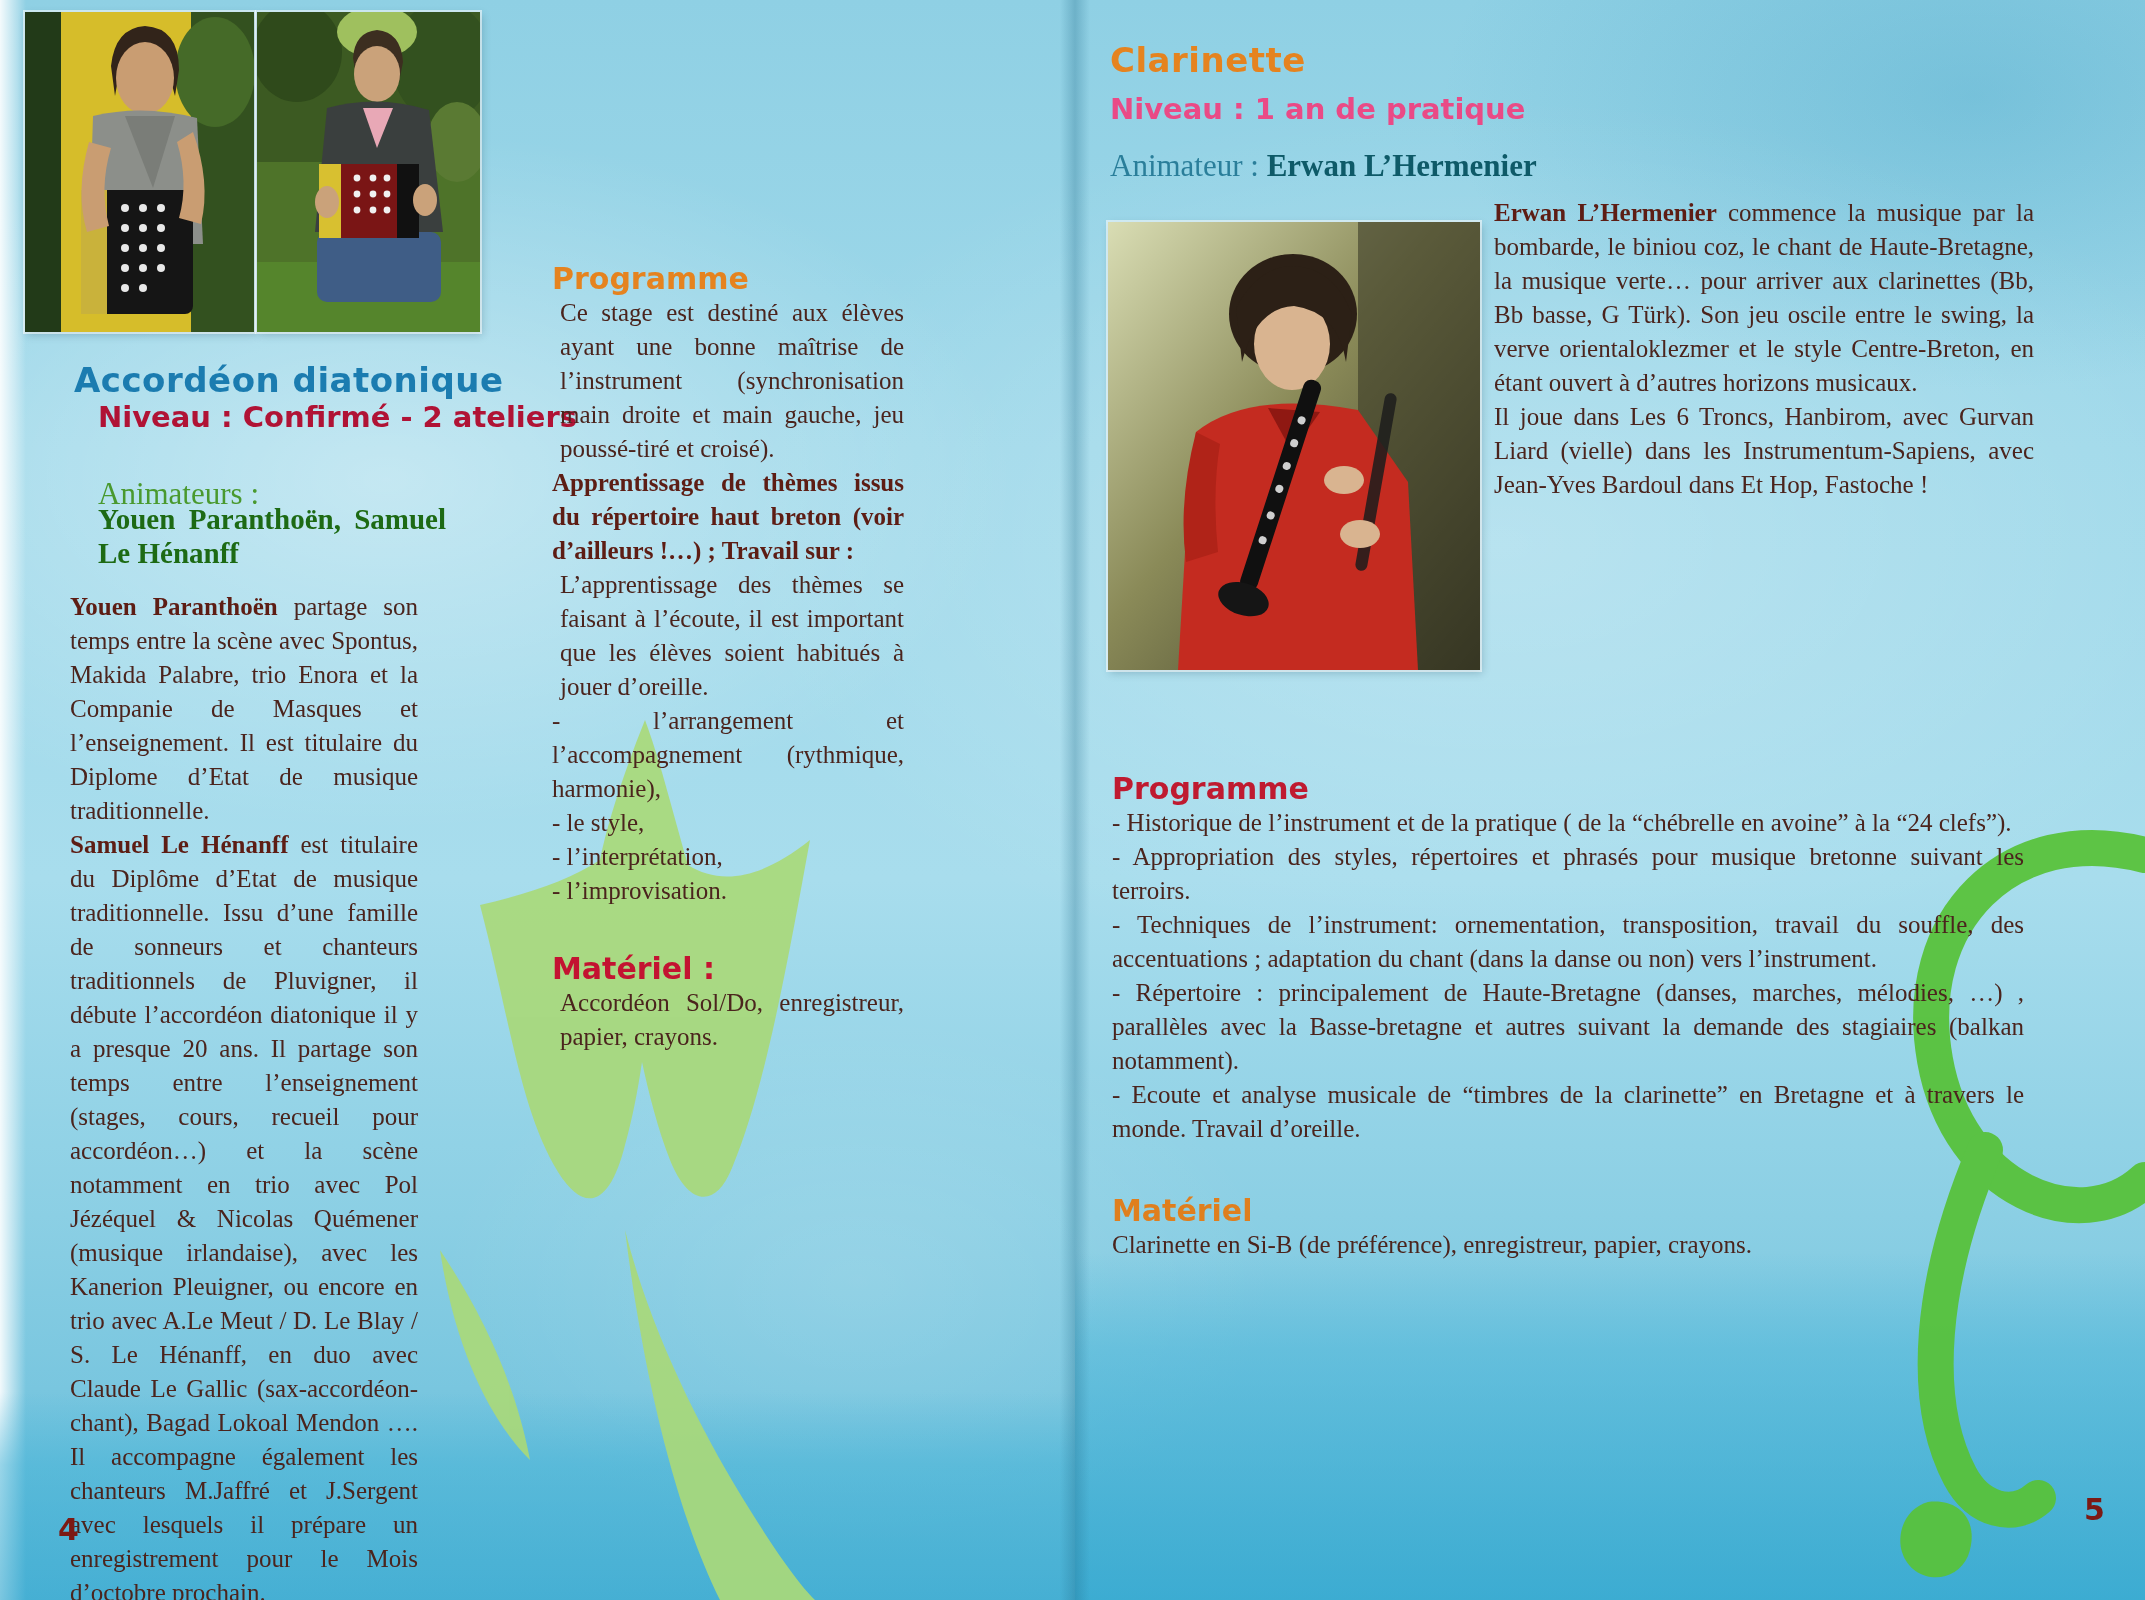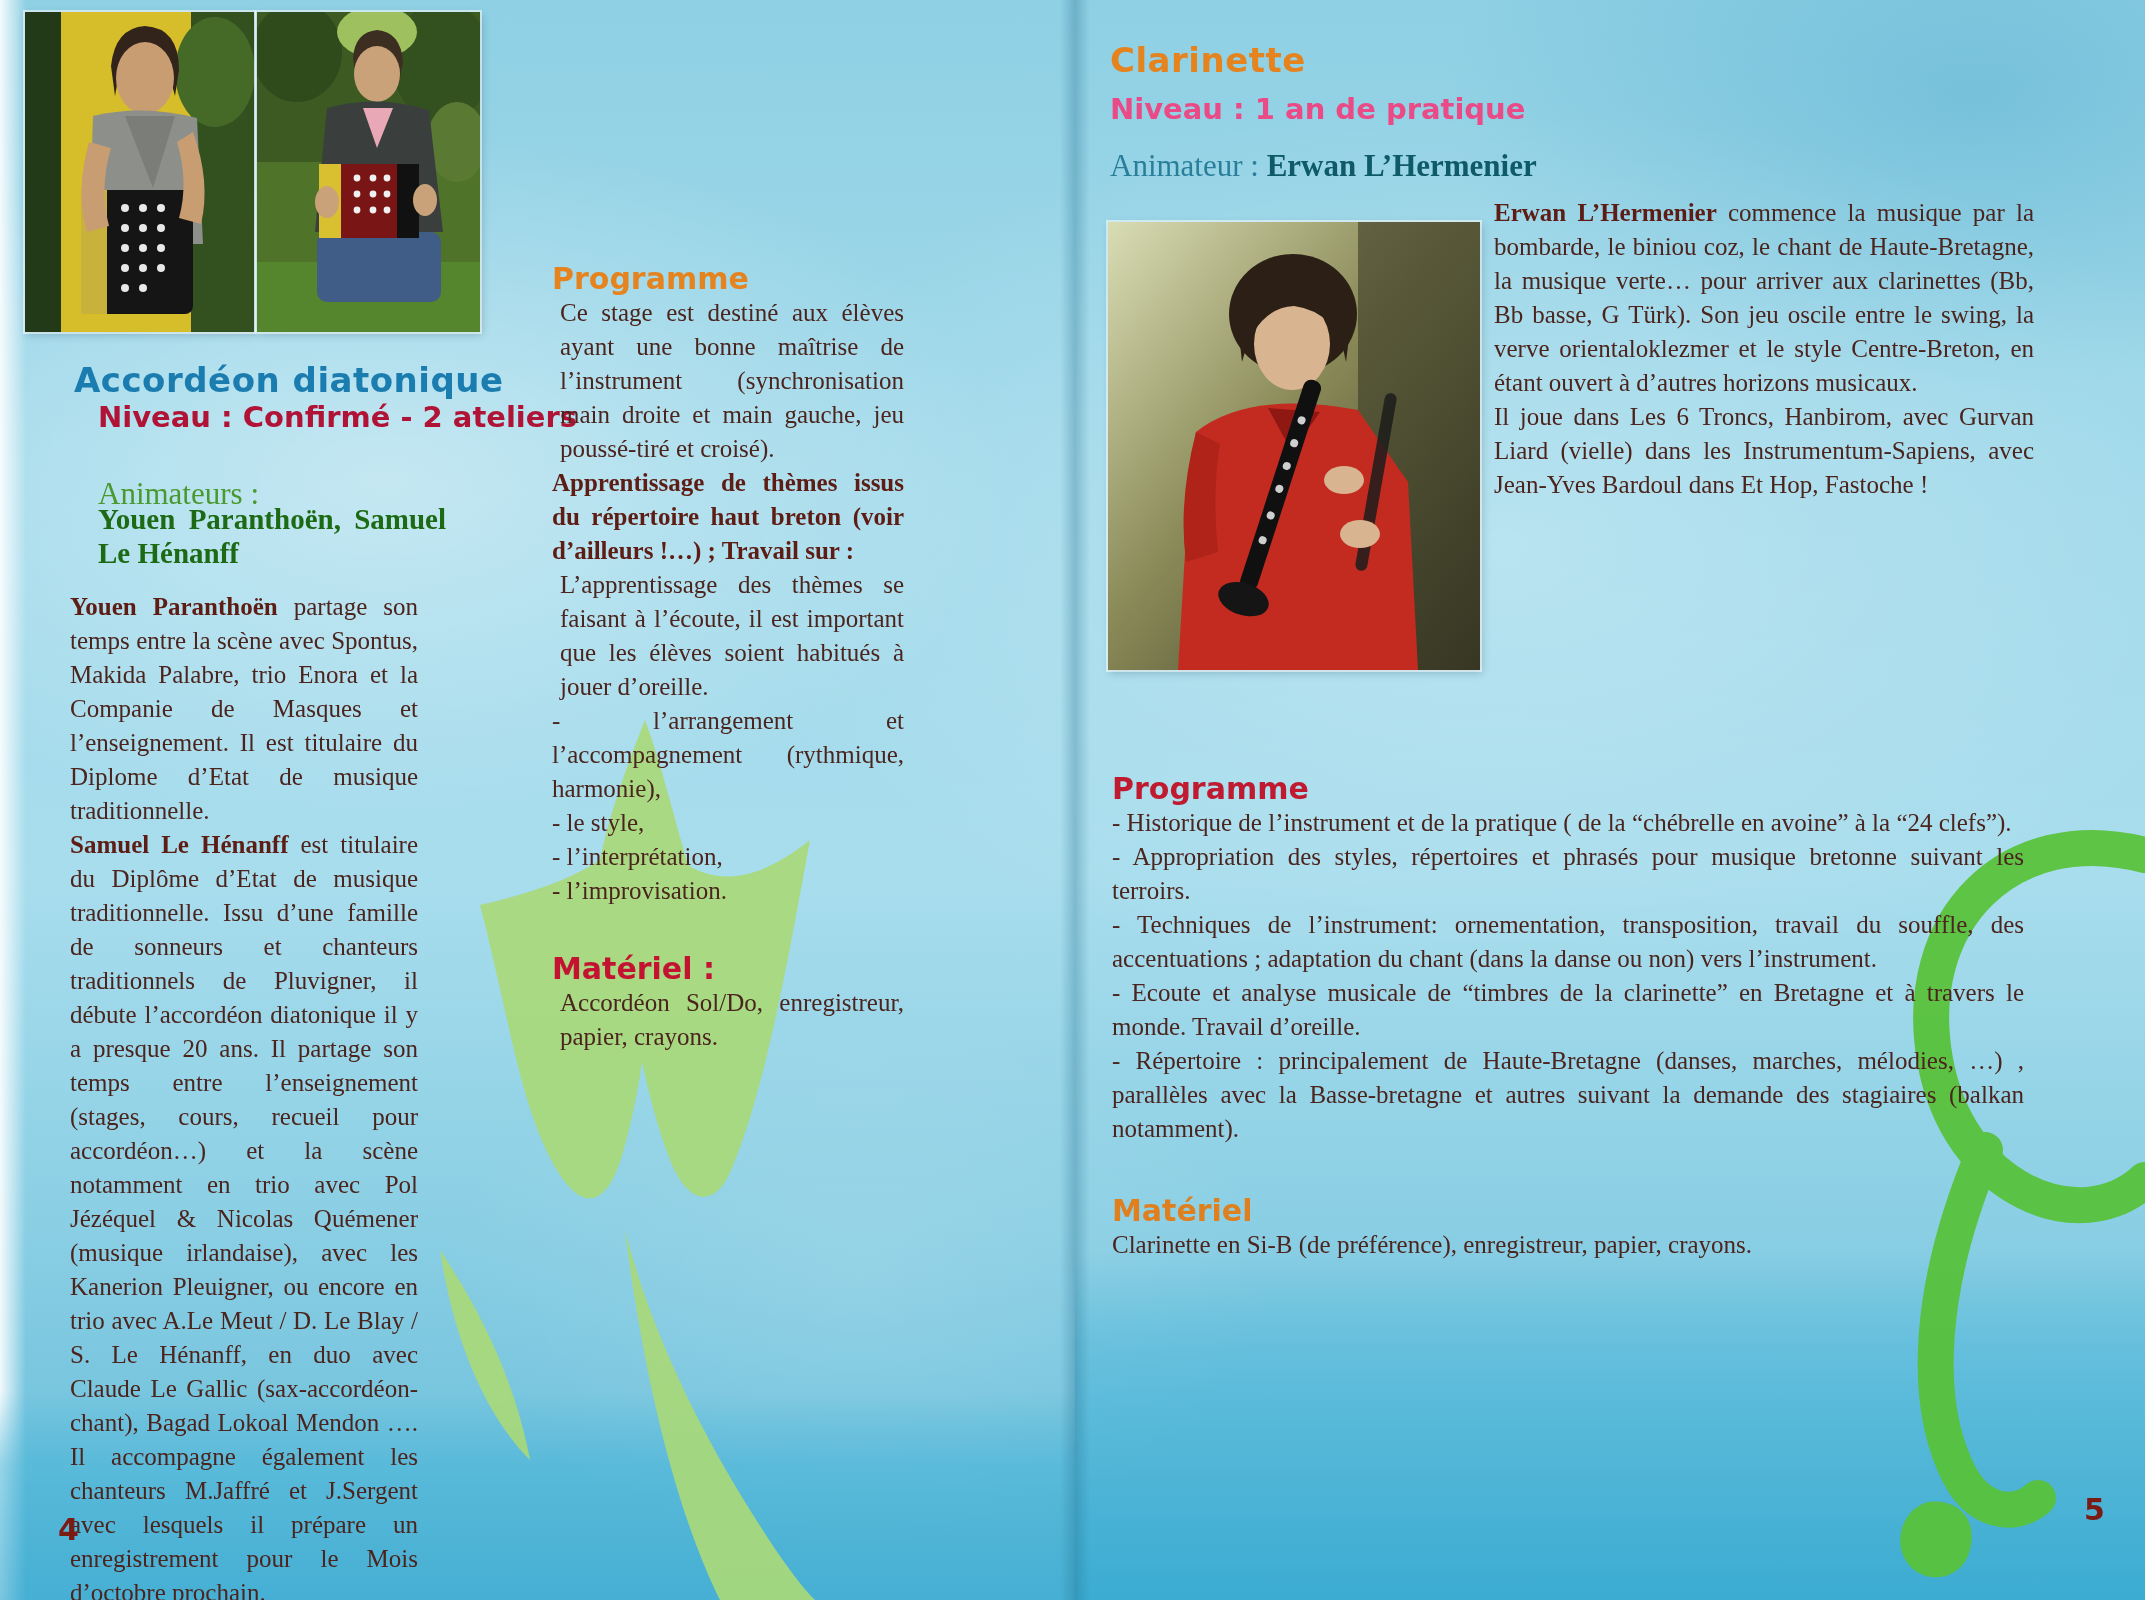--- a/index.html
+++ b/index.html
@@ -221,20 +221,20 @@
   <div class="abs body-col" style="left:1494px; top:196px; width:540px;">
     <p><strong class="lead">Erwan L’Hermenier</strong><span> commence la musique par la bombarde, le biniou coz, le chant de Haute-Bretagne, la musique verte… pour arriver aux clarinettes (Bb, Bb basse, G Türk). Son jeu oscile entre le swing, la verve orientaloklezmer et le style Centre-Breton, en étant ouvert à d’autres horizons musicaux.</span></p>
     <p class="sgap">Il joue dans Les 6 Troncs, Hanbirom, avec Gurvan Liard (vielle)  dans les Instrumentum-Sapiens, avec Jean-Yves Bardoul dans Et Hop, Fastoche !</p>
   </div>
 
   <div class="abs body-col" style="left:1112px; top:772px; width:912px;">
     <div class="h-sec c-progred">Programme</div>
     <p class="sgap">- Historique de l’instrument et de la pratique ( de la “chébrelle en avoine” à la “24 clefs”).</p>
     <p>- Appropriation des styles, répertoires et phrasés pour musique bretonne suivant les terroirs.</p>
     <p>- Techniques de l’instrument: ornementation, transposition, travail du souffle, des accentuations ; adaptation du chant (dans la danse ou non) vers l’instrument.</p>
+    <p>- Répertoire : principalement de Haute-Bretagne (danses, marches, mélodies, …) , parallèles avec la Basse-bretagne et autres suivant la demande des stagiaires (balkan notamment).</p>
     <p>- Ecoute et analyse musicale de “timbres de la clarinette” en Bretagne et à travers le monde. Travail d’oreille.</p>
-    <p>- Répertoire : principalement de Haute-Bretagne (danses, marches, mélodies, …) , parallèles avec la Basse-bretagne et autres suivant la demande des stagiaires (balkan notamment).</p>
     <div class="h-sec c-morange" style="margin-top:48px;">Matériel</div>
     <p>Clarinette en Si-B (de préférence), enregistreur, papier, crayons.</p>
   </div>
 
   <div class="abs pagenum" style="left:2084px; top:1492px;">5</div>
 </div>
 
 </body></html>

